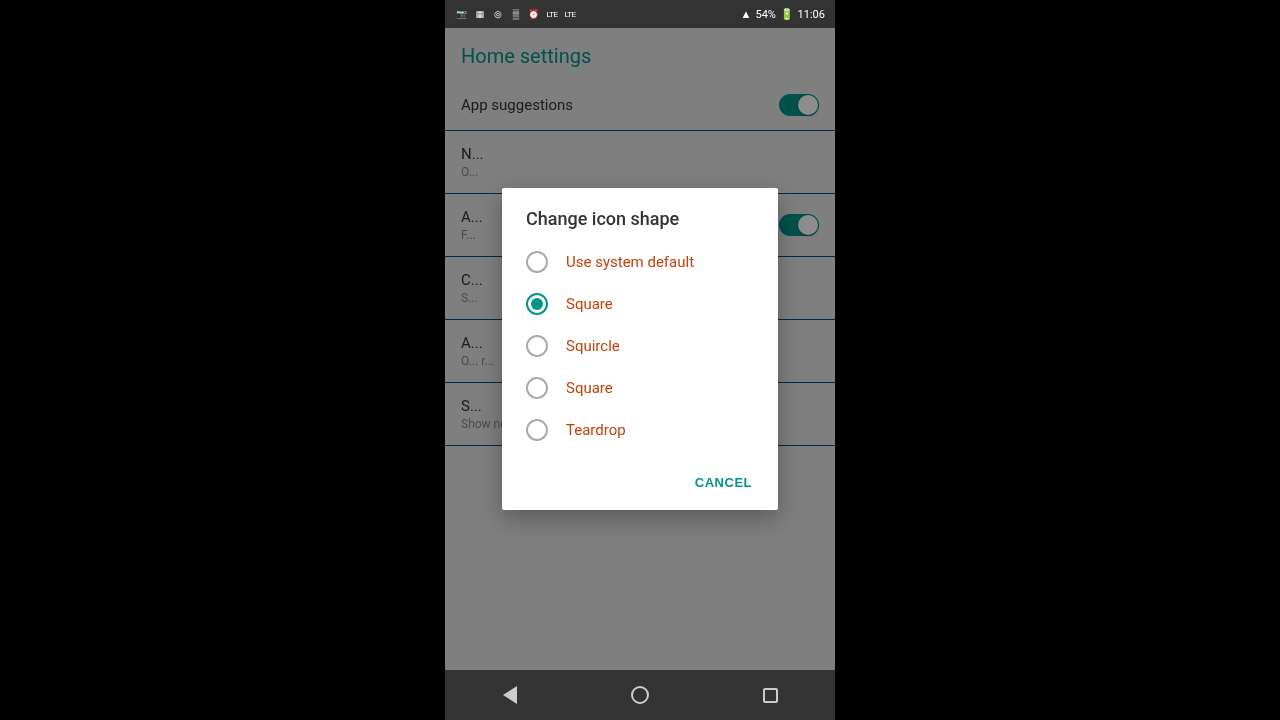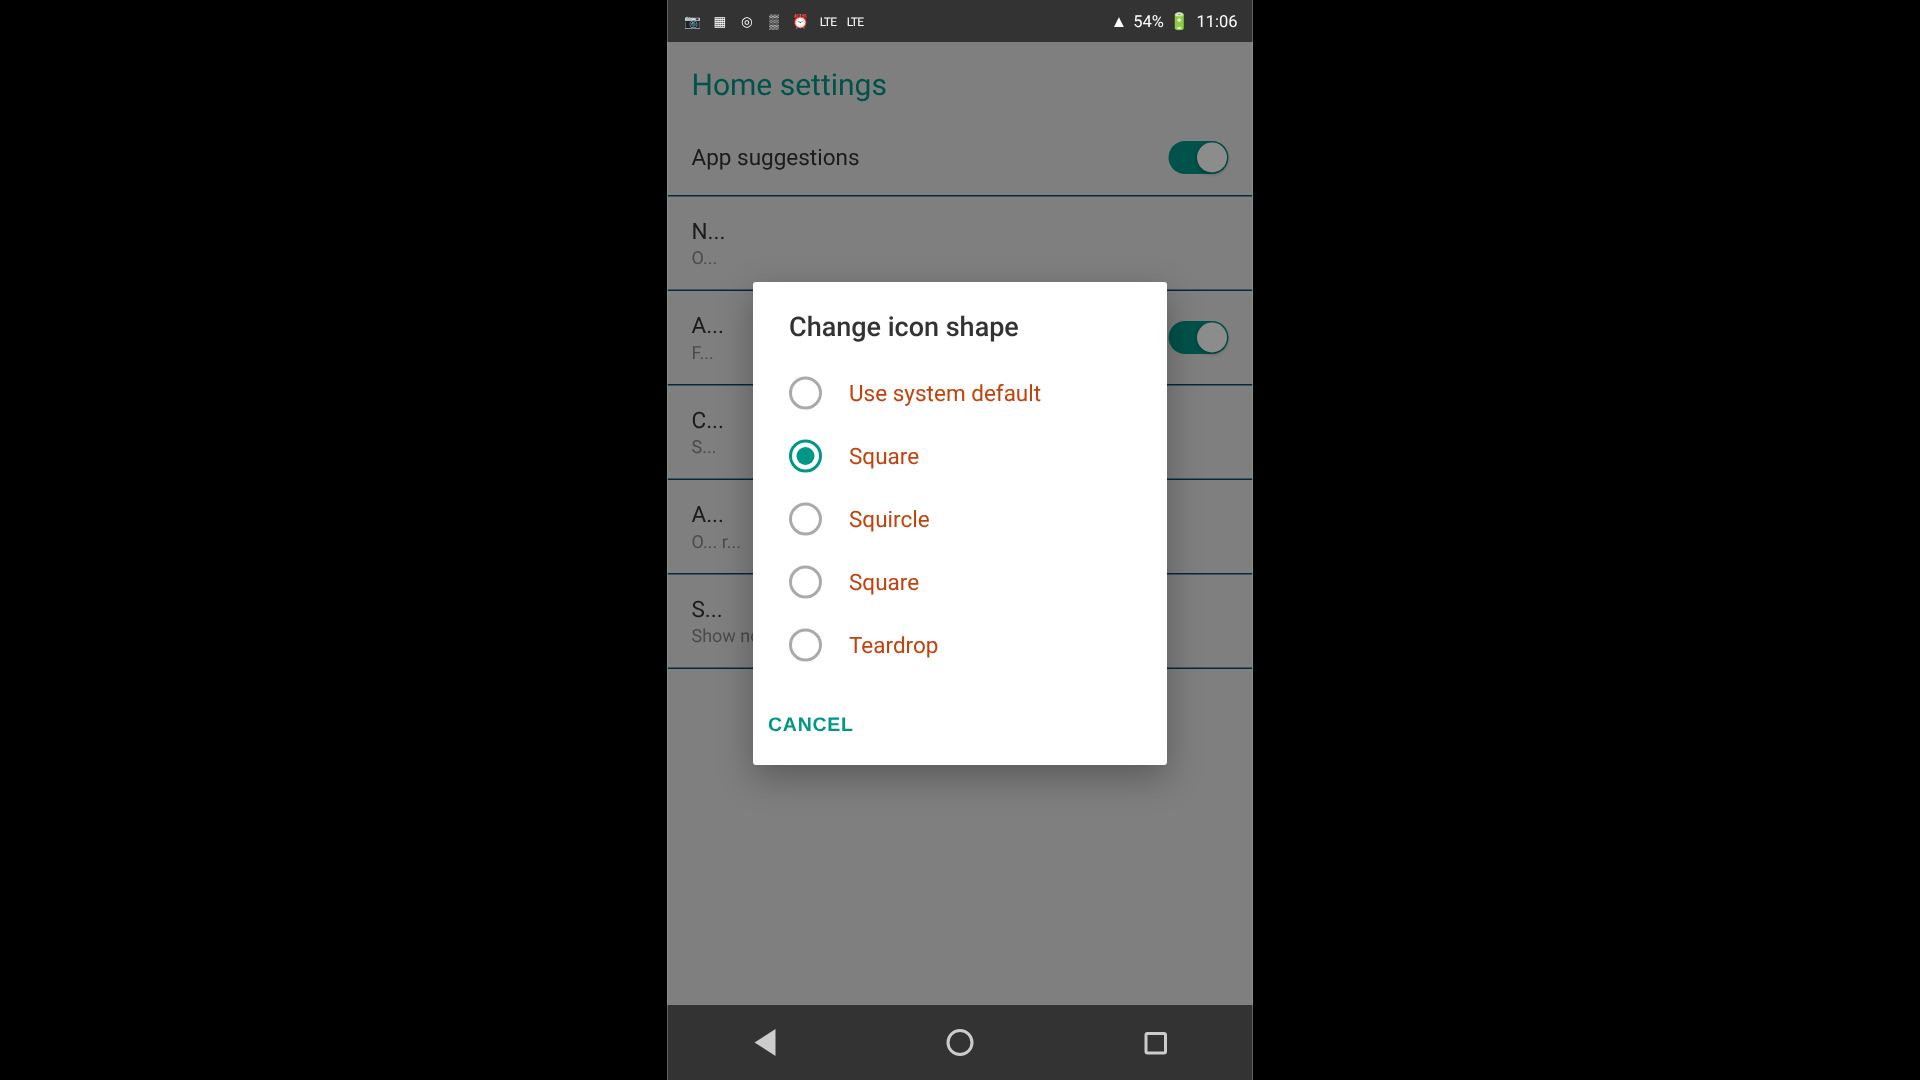--- a/index.html
+++ b/index.html
@@ -185,21 +185,22 @@
       background: #009688;
     }
     .radio-label {
       font-size: 15px;
       color: #c2410c;
     }
 
     
     .dialog-actions {
       display: flex;
-      padding: 8px 0 12px;
+      justify-content: flex-end;
+      padding: 8px 16px 12px;
     }
     .dialog-btn {
       font-size: 13px;
       font-weight: 700;
       color: #009688;
       text-transform: uppercase;
       letter-spacing: 0.5px;
       padding: 8px 10px;
       cursor: pointer;
       background: none;

